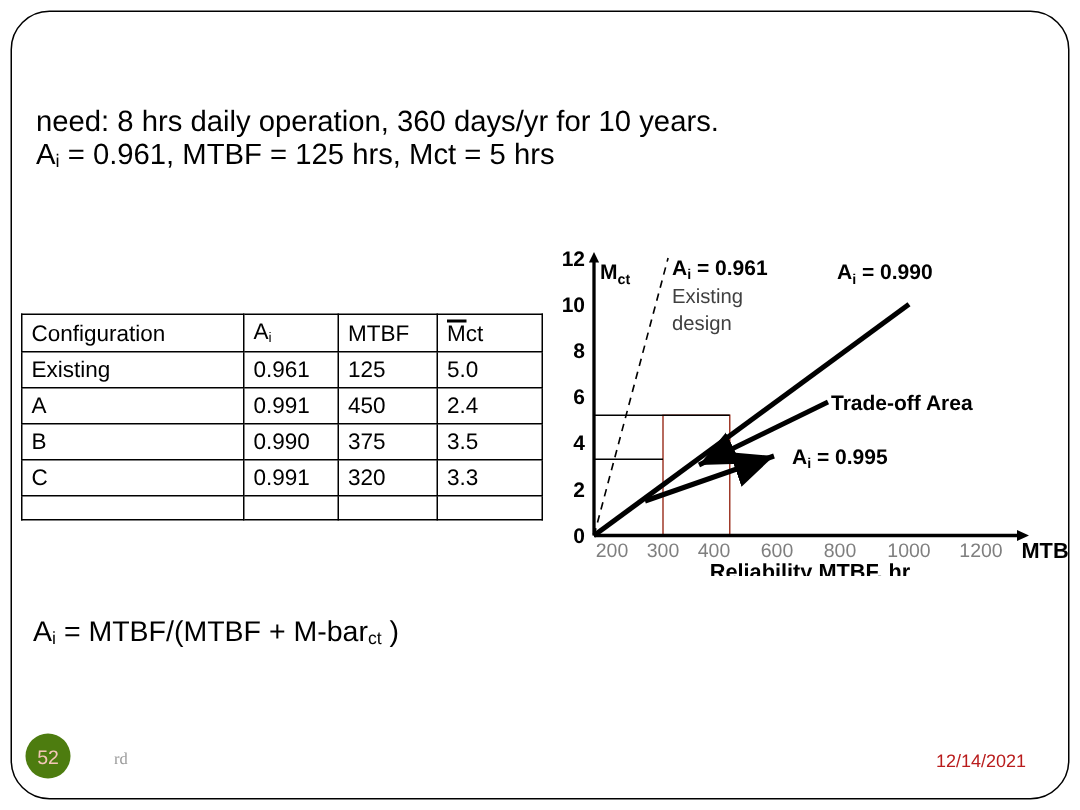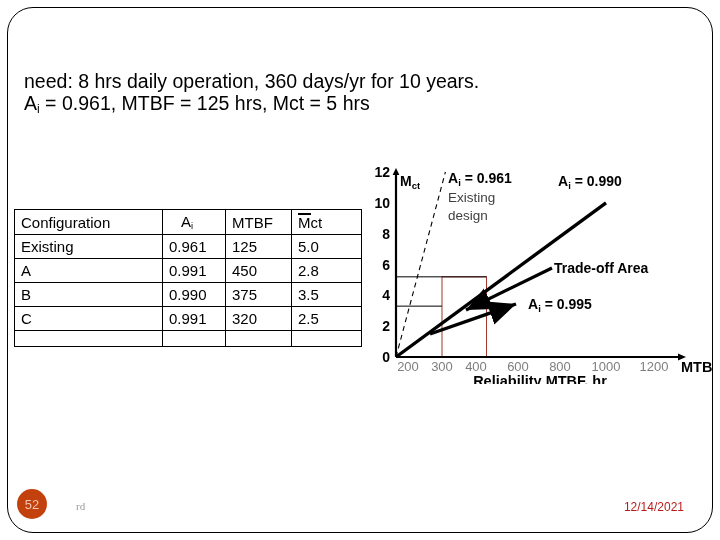--- a/index.html
+++ b/index.html
@@ -72,21 +72,21 @@
     padding: 3px 6px;
     text-align: left;
     font-weight: normal;
     height: 21px;
     box-sizing: border-box;
   }
   #config-table .c-name  { width: 148px; margin-left: 28px; }
   #config-table .c-ai    { width: 63px; }
   #config-table .c-mtbf  { width: 66px; }
   #config-table .c-mct   { width: 70px; }
-  #config-table thead th.h-ai   { text-align: center; padding-right: 20px; margin-left: 28px;}
+  #config-table thead th.h-ai   { text-align: left; padding-right: 20px; margin-left: 28px;}
   #config-table thead th.h-mtbf { text-align: left; }
   #config-table thead th.h-mct  { text-align: left; }
   .overbar-m {
     display: inline-block;
     border-top: 2px solid #000;
     line-height: 1.05;
     padding-top: 0px;
   }
   #config-table tbody tr.spacer td { border-top: 1.6px solid #000; height: 16px; }
 
@@ -139,21 +139,21 @@
   .ann-sub { font-size: 9.5px; }
 
   
   #footer-badge {
     position: absolute;
     left: 17px;
     top: 489px;
     width: 30px;
     height: 30px;
     border-radius: 50%;
-    background: #c2410c;
+    background: #4d7c0f;
     color: #f3c6b6;
     font-size: 13px;
     display: flex;
     align-items: center;
     justify-content: center;
   }
   #footer-author {
     position: absolute;
     left: 76px;
     top: 500px;
@@ -195,43 +195,44 @@
         <tr>
           <td class="c-name">Existing</td>
           <td class="c-ai">0.961</td>
           <td class="c-mtbf">125</td>
           <td class="c-mct">5.0</td>
         </tr>
         <tr>
           <td class="c-name">A</td>
           <td class="c-ai">0.991</td>
           <td class="c-mtbf">450</td>
-          <td class="c-mct">2.8</td>
+          <td class="c-mct">2.4</td>
         </tr>
         <tr>
           <td class="c-name">B</td>
           <td class="c-ai">0.990</td>
           <td class="c-mtbf">375</td>
           <td class="c-mct">3.5</td>
         </tr>
         <tr>
           <td class="c-name">C</td>
           <td class="c-ai">0.991</td>
           <td class="c-mtbf">320</td>
-          <td class="c-mct">2.5</td>
+          <td class="c-mct">3.3</td>
         </tr>
         <tr class="spacer">
           <td></td>
           <td></td>
           <td></td>
           <td></td>
         </tr>
       </tbody>
   </table>
 
+  <div id="availability-formula"><span>A</span><sub>i</sub><span> = MTBF/(MTBF + M-bar</span><sub>ct</sub><span> )</span></div>
 
   <div id="chart">
     <svg width="344" height="220" viewBox="0 0 344 220" xmlns="http://www.w3.org/2000/svg">
       <defs>
         <marker id="arrowblk" markerWidth="9" markerHeight="9" refX="7" refY="3" orient="auto">
           <path d="M0,0 L7,3 L0,6 z" fill="#000"></path>
         </marker>
         <marker id="arrowbig" markerWidth="11" markerHeight="11" refX="8" refY="3.6" orient="auto">
           <path d="M0,0 L8,3.6 L0,7.2 z" fill="#000"></path>
         </marker>

